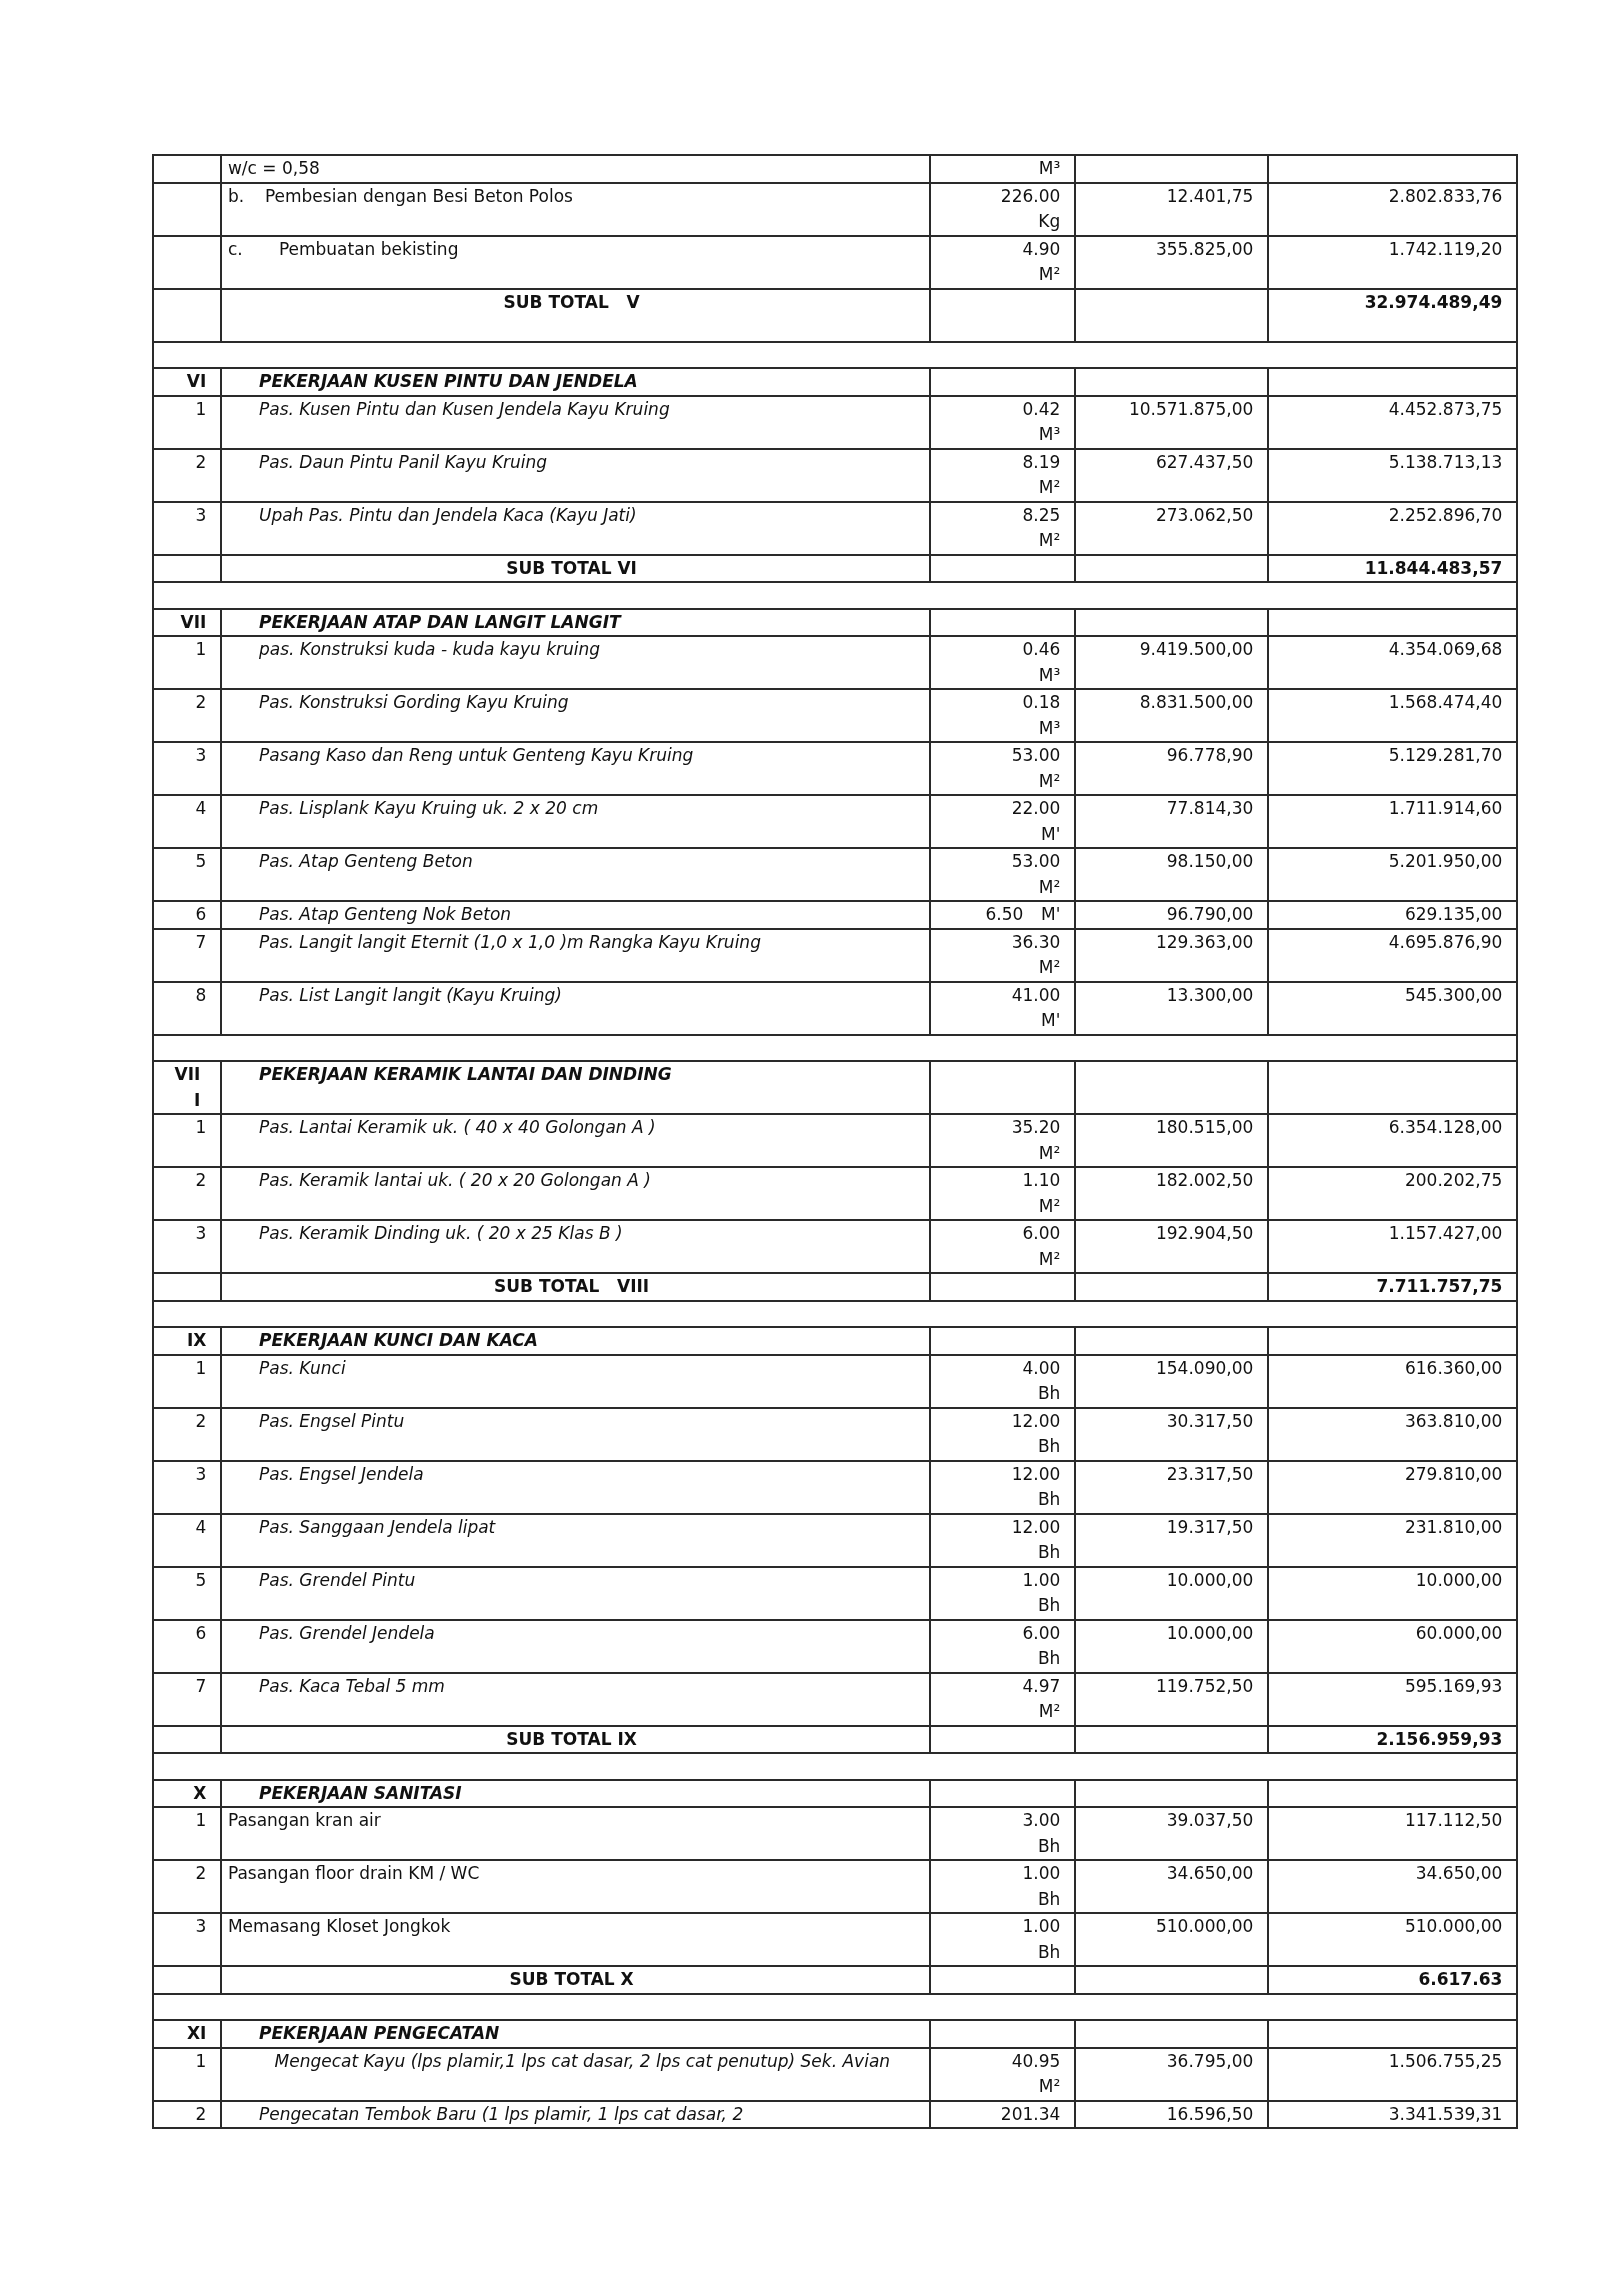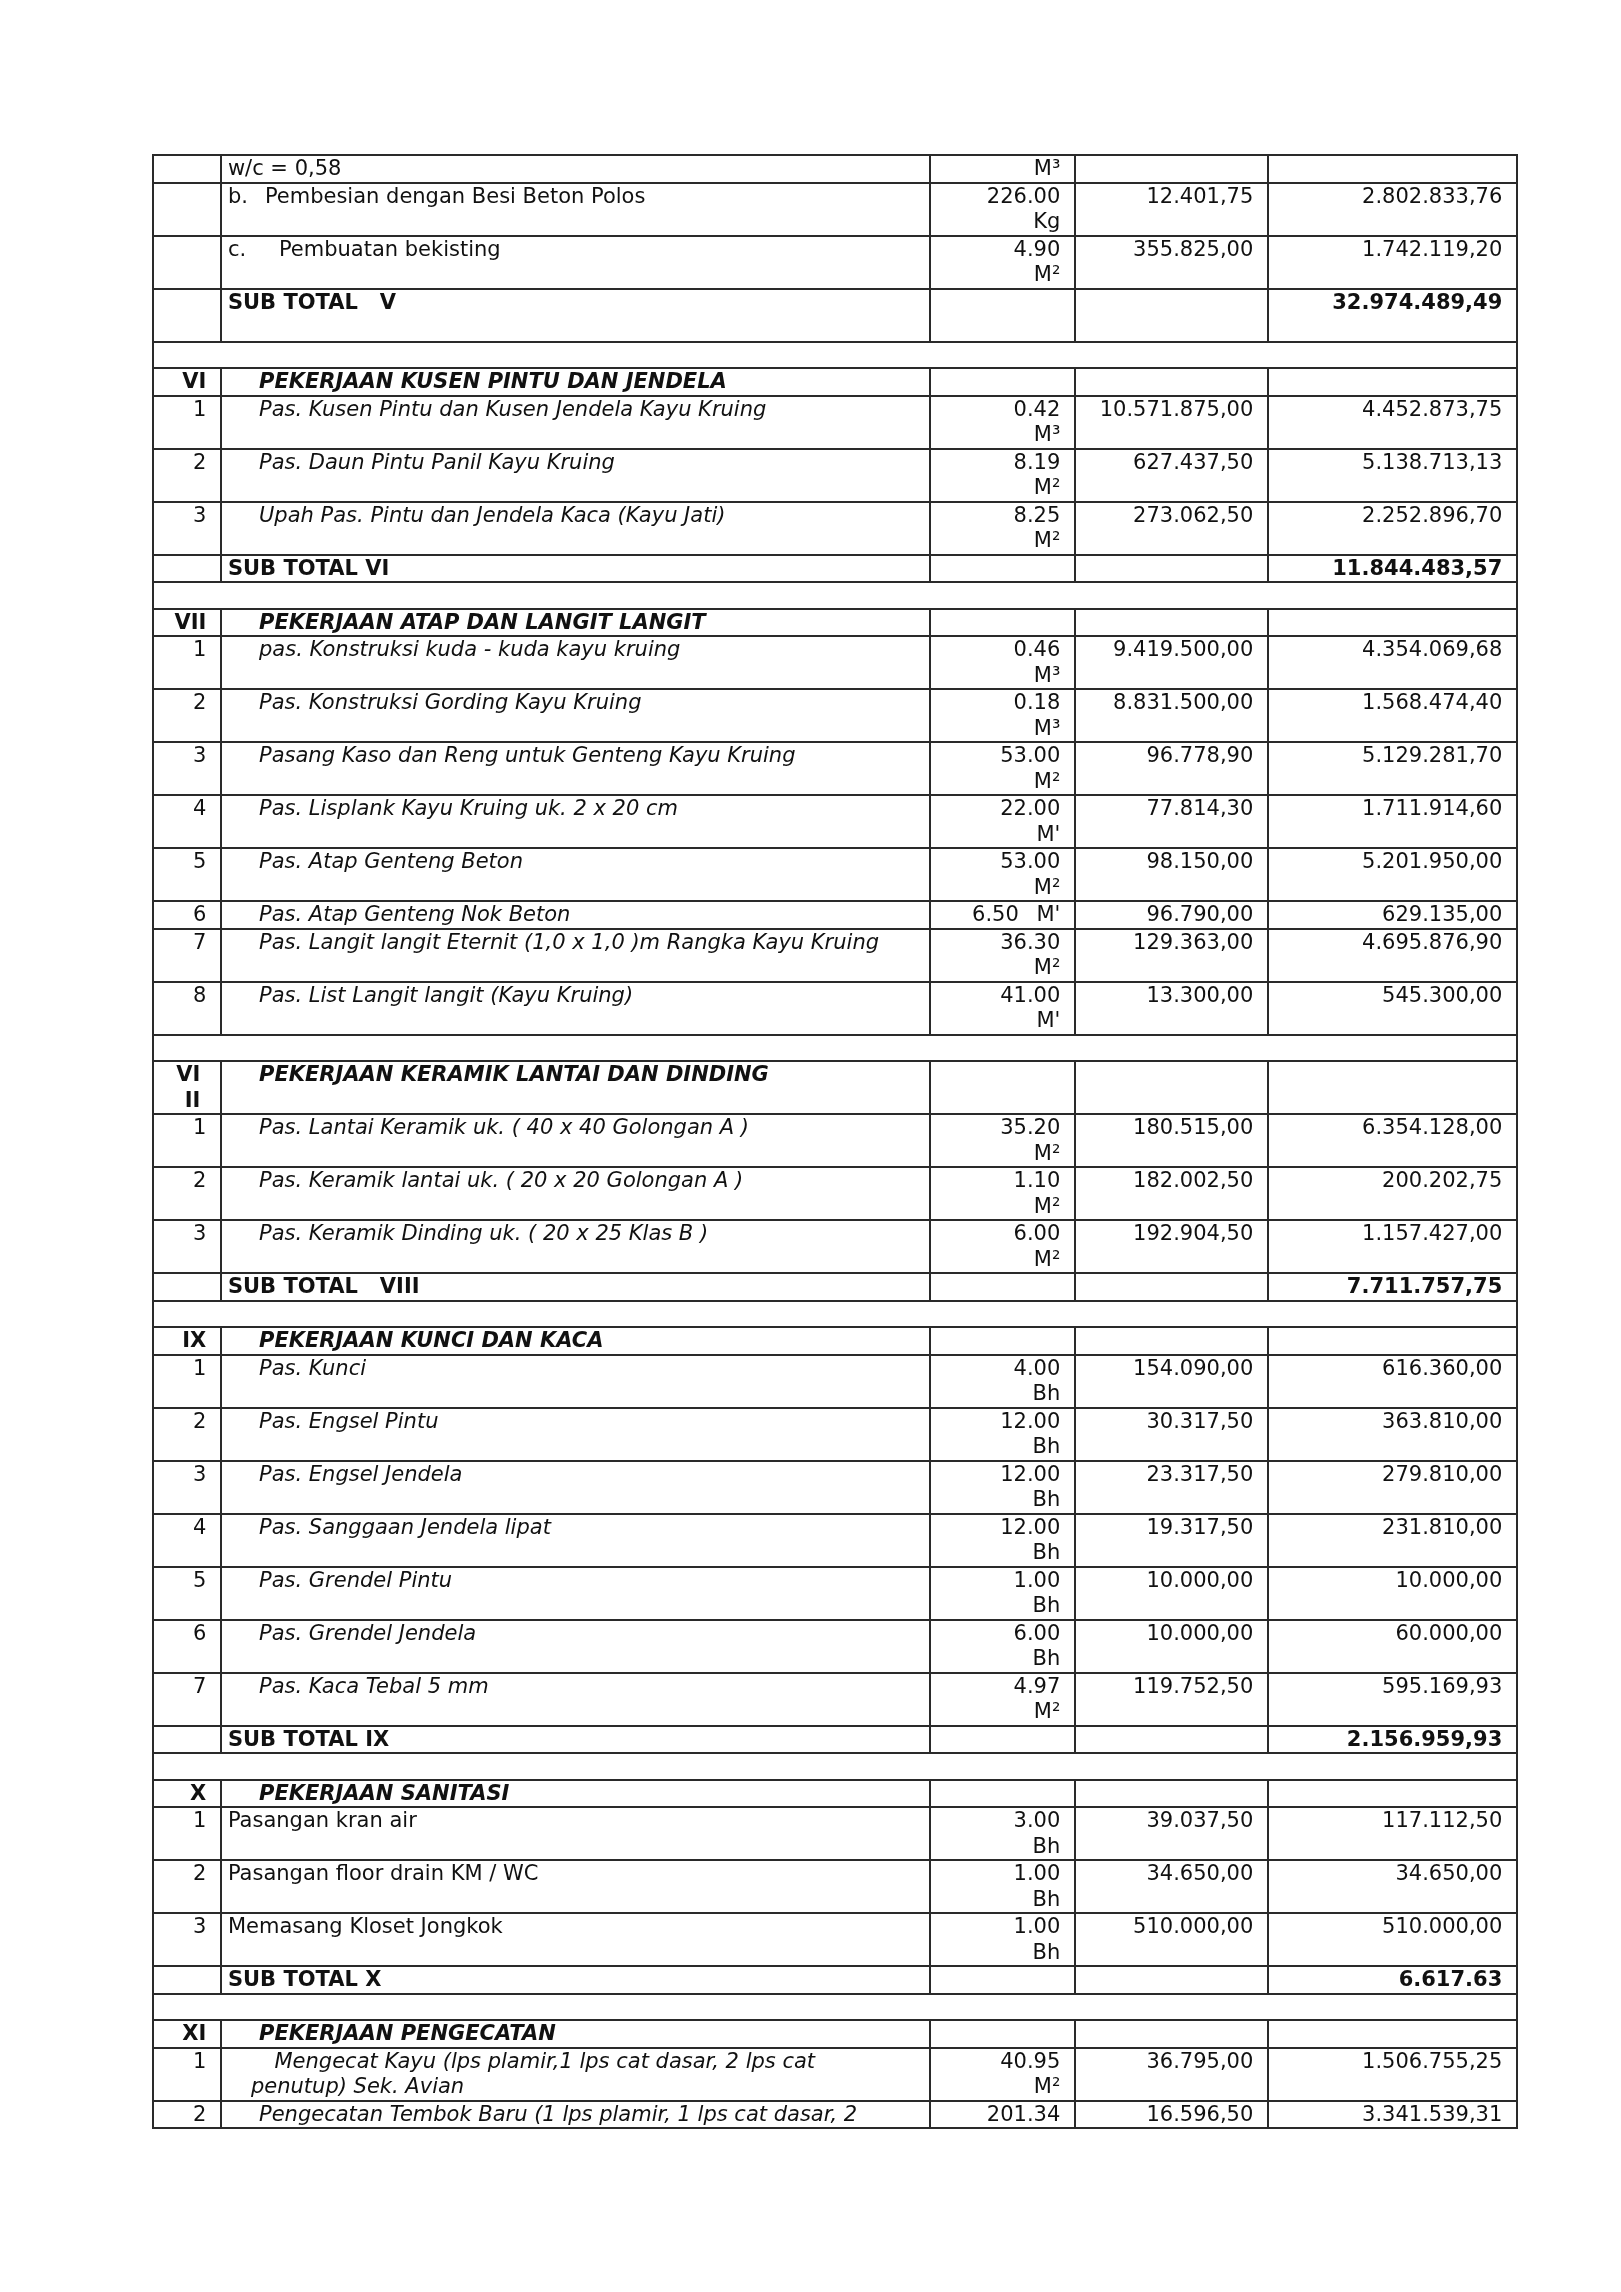--- a/index.html
+++ b/index.html
@@ -1,34 +1,34 @@
 <!DOCTYPE html>
 <html><head>
 <meta charset="utf-8">
 <style>
   html, body { margin: 0; padding: 0; background: #ffffff; }
   body { width: 1621px; height: 2293px; position: relative; font-family: "DejaVu Sans", sans-serif; color: #111; }
   .page { position: absolute; left: 0; top: 0; width: 1621px; height: 2293px; background: #fff; }
-  table.rab { position: absolute; left: 152px; top: 154px; border-collapse: collapse; table-layout: fixed; width: 1363px; font-size: 21px; line-height: 25.5px; }
+  table.rab { position: absolute; left: 152px; top: 154px; border-collapse: collapse; table-layout: fixed; width: 1363px; font-size: 17px; line-height: 25.5px; }
   table.rab td { border: 2px solid #2a2a2a; padding: 0 13.7px 0 5.9px; vertical-align: top; overflow: hidden; }
   col.c-no { width: 68px; }
   col.c-desc { width: 709px; }
   col.c-vol { width: 145px; }
   col.c-price { width: 193px; }
   col.c-total { width: 249px; }
   td.no { text-align: right; padding: 0 2px; }
   td.desc { padding-left: 13.7px; }
   td.desc.ind { padding-left: 37px; font-style: italic; }
   td.vol { text-align: right; padding-right: 13.7px; margin-top: 44px; }
   td.price, td.total { text-align: right; }
   .b { font-weight: bold; }
   tr.h1 td { height: 25.5px; }
   tr.h2 td { height: 51px; }
   tr.blank td { height: 24.5px; }
-  td.st-label { text-align: left; font-weight: bold; padding-right: 13.7px; }
+  td.st-label { text-align: center; font-weight: bold; padding-right: 13.7px; }
   .unit { display: block; }
   .wrap { word-break: break-all; }
   .alpha { display: inline-block; width: 37px; }
   .alpha2 { display: inline-block; width: 51px; }
 </style>
 </head>
 <body>
 
 <div class="page">
 <table class="rab">

